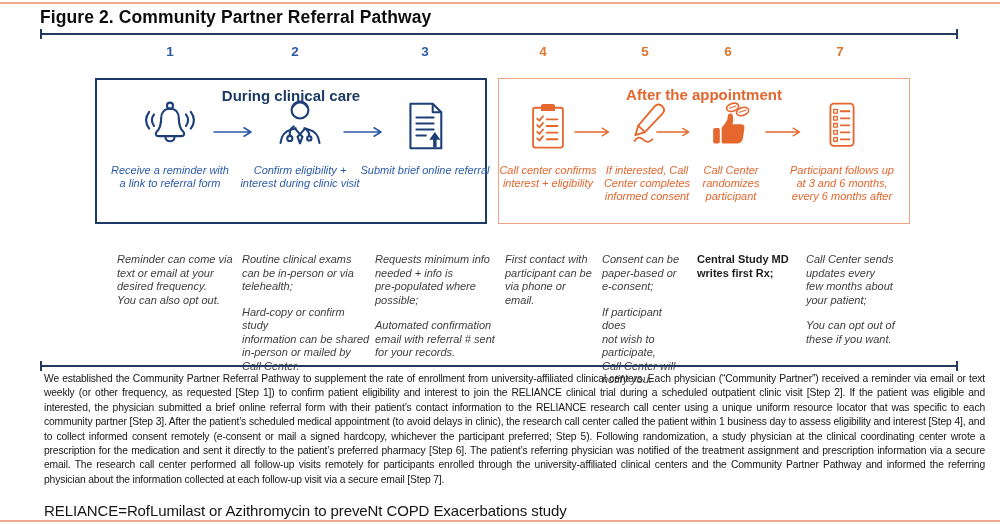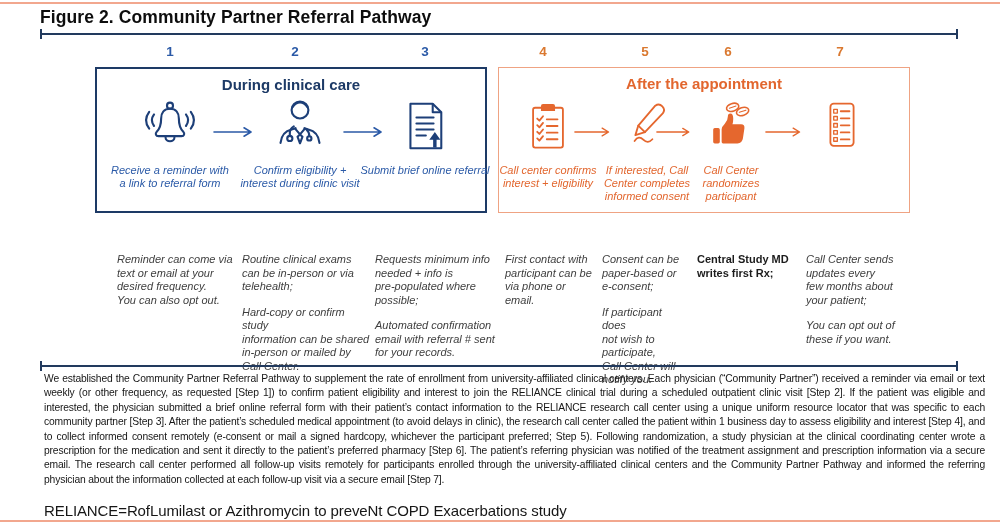--- a/index.html
+++ b/index.html
@@ -7,21 +7,21 @@
         font-family:"Liberation Sans",sans-serif;}
   .rule{position:absolute;left:0;width:1000px;height:2px;background:#f2a78e;}
   #rule-top{top:2px;} #rule-bottom{top:520px;}
   #fig-title{position:absolute;left:40px;top:7px;font-size:17.5px;font-weight:bold;color:#0d0d0d;letter-spacing:.1px;}
   .bracket{position:absolute;left:40px;width:918px;height:2px;background:#223a5e;}
   .bracket::before,.bracket::after{content:"";position:absolute;top:-4px;width:2px;height:10px;background:#223a5e;}
   .bracket::before{left:0;} .bracket::after{right:0;}
   #bracket-top{top:33px;} #bracket-bottom{top:365px;}
   .num{position:absolute;top:44px;width:40px;text-align:center;font-size:13.5px;font-weight:bold;}
   .num.blue{color:#2b5aa7;} .num.orange{color:#da782f;}
-  .phase-box{position:absolute;top:67px;height:146px;background:#fff;box-sizing:border-box;}
+  .phase-box{position:absolute;top:78px;height:146px;background:#fff;box-sizing:border-box;}
   #box-blue{left:95px;width:392px;border:2px solid #1d3a66;}
   #box-orange{left:498px;width:412px;border:1.5px solid #efa383;}
   .phase-title{text-align:center;font-weight:bold;font-size:15px;padding-top:7px;}
   #box-blue .phase-title{color:#1d3a66;}
   #box-orange .phase-title{color:#e2662e;}
   .step{position:absolute;top:92px;text-align:center;font-style:italic;}
   .icon-box{height:68px;display:flex;align-items:center;justify-content:center;}
   .step-label{white-space:pre-line;font-size:11px;line-height:13px;margin-top:4px;}
   .step.blue{color:#1d3f78;} .step.blue .step-label{color:#2b5aa7;}
   .step.orange{color:#e5672e;} .step.orange .step-label{color:#e2662e;}
@@ -162,20 +162,23 @@
         <g stroke-width="1.6">
           <rect x="25" y="15" width="4.4" height="4.4"></rect>
           <rect x="25" y="23.5" width="4.4" height="4.4"></rect>
           <rect x="25" y="32" width="4.4" height="4.4"></rect>
           <rect x="25" y="40.5" width="4.4" height="4.4"></rect>
           <rect x="25" y="49" width="4.4" height="4.4"></rect>
         </g>
         <path d="M33.5 17.2 H44 M33.5 25.7 H44 M33.5 34.2 H44 M33.5 42.7 H44 M33.5 51.2 H44"></path>
       </svg>
     </div>
+    <div class="step-label">Participant follows up
+at 3 and 6 months,
+every 6 months after</div>
   </div>
 
   <div class="arrow blue" style="left:213px">
     <svg width="44" height="12" viewBox="0 0 44 12" fill="none" stroke="currentColor" stroke-width="1.6" stroke-linecap="round" stroke-linejoin="round">
         <path d="M1 6 H37 M31 1.8 L38 6 l-7 4.2"></path>
       </svg>
   </div>
   <div class="arrow blue" style="left:343px">
     <svg width="44" height="12" viewBox="0 0 44 12" fill="none" stroke="currentColor" stroke-width="1.6" stroke-linecap="round" stroke-linejoin="round">
         <path d="M1 6 H37 M31 1.8 L38 6 l-7 4.2"></path>

